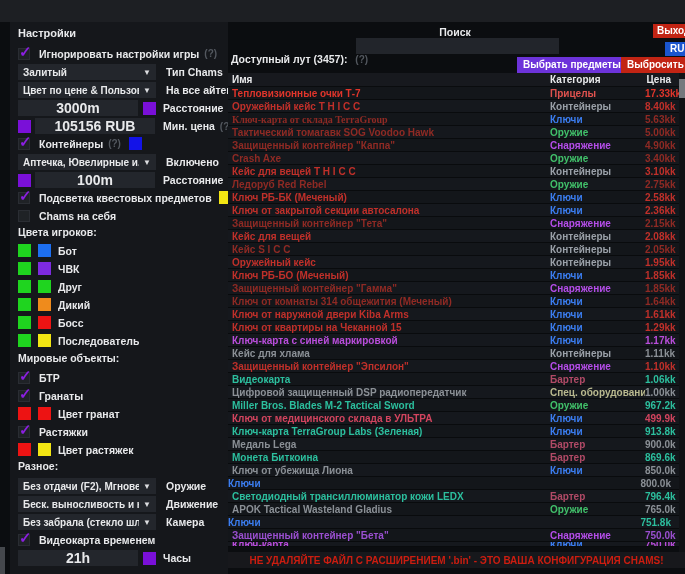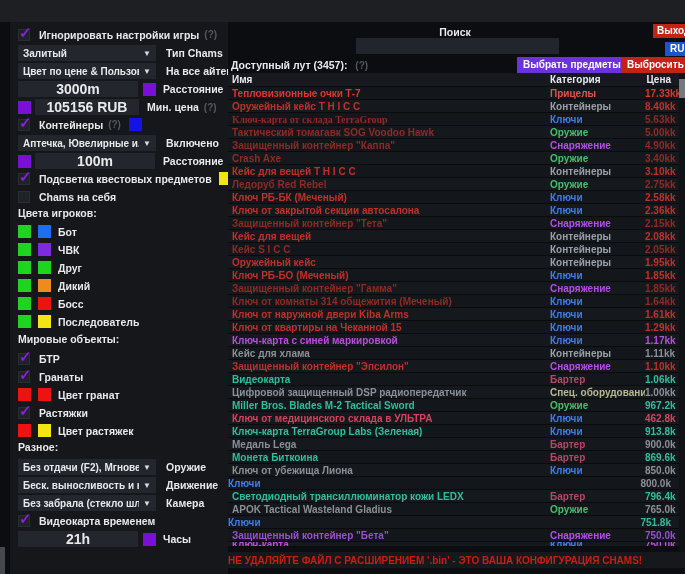--- a/index.html
+++ b/index.html
@@ -39,46 +39,47 @@
   .sw { width:13px; height:13px; flex:0 0 auto; }
   .players-list .srow, .world-list-row { height:13px; margin-bottom:5px; }
   .sw2 { margin-right:7px; }
 
   
   .search-label { position:absolute; left:400px; top:26px; width:110px; text-align:center; font-size:10.5px; font-weight:bold; }
   .search-input { position:absolute; left:356px; top:38px; width:203px; height:16px; background:#22252b; border:none; color:#e8e9eb; font-size:10px; font-family:"Liberation Sans",sans-serif; padding:0 5px; }
   .exit-btn { position:absolute; left:653px; top:24px; height:14px; background:#c22414; color:#fff; font-size:10px; font-weight:bold; padding:1px 4px; }
   .ru-btn  { position:absolute; left:665px; top:42px; height:14px; background:#1a55cf; color:#fff; font-size:10px; font-weight:bold; padding:1px 5px; }
 
-  .loot-line { position:absolute; left:231px; top:59px; font-size:10.5px; font-weight:bold; }
+  .loot-line { position:absolute; left:231px; top:53px; font-size:10.5px; font-weight:bold; }
   .kappa-btn { position:absolute; left:517px; top:57px; height:16px; background:#6d33da; color:#fff; font-size:10px; font-weight:bold; padding:2px 6px; }
   .discard-btn { position:absolute; left:621px; top:57px; height:16px; width:110px; background:#c22414; color:#fff; font-size:10px; font-weight:bold; padding:2px 6px; white-space:nowrap; overflow:hidden; }
 
   
   .table { position:absolute; left:228px; top:73px; width:451px; height:479px; }
   .thead { display:flex; height:14px; background:#17191e; border-bottom:1px solid #0a0c0e; font-size:10px; font-weight:bold; align-items:center; }
   .trow { display:flex; height:13px; background:#13161a; border-bottom:1px solid #090b0d; font-size:10px; font-weight:bold; align-items:center; }
   .trow:nth-child(even) { background:#15181d; }
   .trow.partial { height:5px; overflow:hidden; }
   .c-name { flex:0 0 322px; padding-left:4px; overflow:hidden; white-space:nowrap; }
   .c-cat  { flex:0 0 95px; overflow:hidden; white-space:nowrap; }
   .c-price{ flex:1 1 auto; text-align:right; padding-right:8px; white-space:nowrap; }
   .vscroll { position:absolute; left:679px; top:73px; width:6px; height:479px; background:#101215; }
   .vthumb { position:absolute; left:0; top:6px; width:6px; height:19px; background:#75797e; }
   .lscroll { position:absolute; left:0px; top:547px; width:5px; height:27px; background:#45484d; }
 
-  .footer { position:absolute; left:228px; top:552px; width:457px; height:16px; background:#17181c; display:flex; align-items:center; }
+  .footer { position:absolute; left:228px; top:552px; width:457px; height:16px; background:#17181c; display:flex; align-items:center; justify-content:center; }
   .footer-text { font-size:10px; font-weight:bold; color:#cc1d10; white-space:nowrap; }
 </style>
 </head>
 <body>
 
 <div class="topstrip"></div>
 
 <div class="sidebar">
+  <div class="panel-title">Настройки</div>
 
   <div class="srow">
     <span class="cb">
         <span class="tick">✓</span>
       </span>
     <span class="lbl">Игнорировать настройки игры</span>
     <span class="help">(?)</span>
   </div>
 
   <div class="srow tall">
@@ -99,21 +100,21 @@
   </div>
 
   <div class="srow tall">
     <div class="inp" style="width:120px">3000m</div>
     <span class="sw" style="margin-left: 5px; background: rgb(122, 16, 216);"></span>
     <span class="lbl" style="margin-left:7px">Расстояние</span>
   </div>
 
   <div class="srow tall">
     <span class="sw" style="margin-right: 4px; background: rgb(122, 16, 216);"></span>
-    <div class="inp" style="width:104px">105156 RUB</div>
+    <div class="inp" style="width:120px">105156 RUB</div>
     <span class="lbl" style="margin-left:8px">Мин. цена</span>
     <span class="help">(?)</span>
   </div>
 
   <div class="srow">
     <span class="cb">
         <span class="tick">✓</span>
       </span>
     <span class="lbl">Контейнеры</span>
     <span class="help">(?)</span>
@@ -393,21 +394,21 @@
         <div class="c-price" style="color: rgb(139, 144, 150);">1.00kk</div>
       </div>
       <div class="trow">
         <div class="c-name" style="color: rgb(44, 191, 158);">Miller Bros. Blades M-2 Tactical Sword</div>
         <div class="c-cat" style="color: rgb(65, 192, 106);">Оружие</div>
         <div class="c-price" style="color: rgb(44, 191, 158);">967.2k</div>
       </div>
       <div class="trow">
         <div class="c-name" style="color: rgb(210, 68, 94);">Ключ от медицинского склада в УЛЬТРА</div>
         <div class="c-cat" style="color: rgb(59, 125, 240);">Ключи</div>
-        <div class="c-price" style="color: rgb(210, 68, 94);">462.8k</div>
+        <div class="c-price" style="color: rgb(210, 68, 94);">499.9k</div>
       </div>
       <div class="trow">
         <div class="c-name" style="color: rgb(44, 191, 158);">Ключ-карта TerraGroup Labs (Зеленая)</div>
         <div class="c-cat" style="color: rgb(59, 125, 240);">Ключи</div>
         <div class="c-price" style="color: rgb(44, 191, 158);">913.8k</div>
       </div>
       <div class="trow">
         <div class="c-name" style="color: rgb(139, 144, 150);">Медаль Lega</div>
         <div class="c-cat" style="color: rgb(176, 74, 102);">Бартер</div>
         <div class="c-price" style="color: rgb(139, 144, 150);">900.0k</div>

